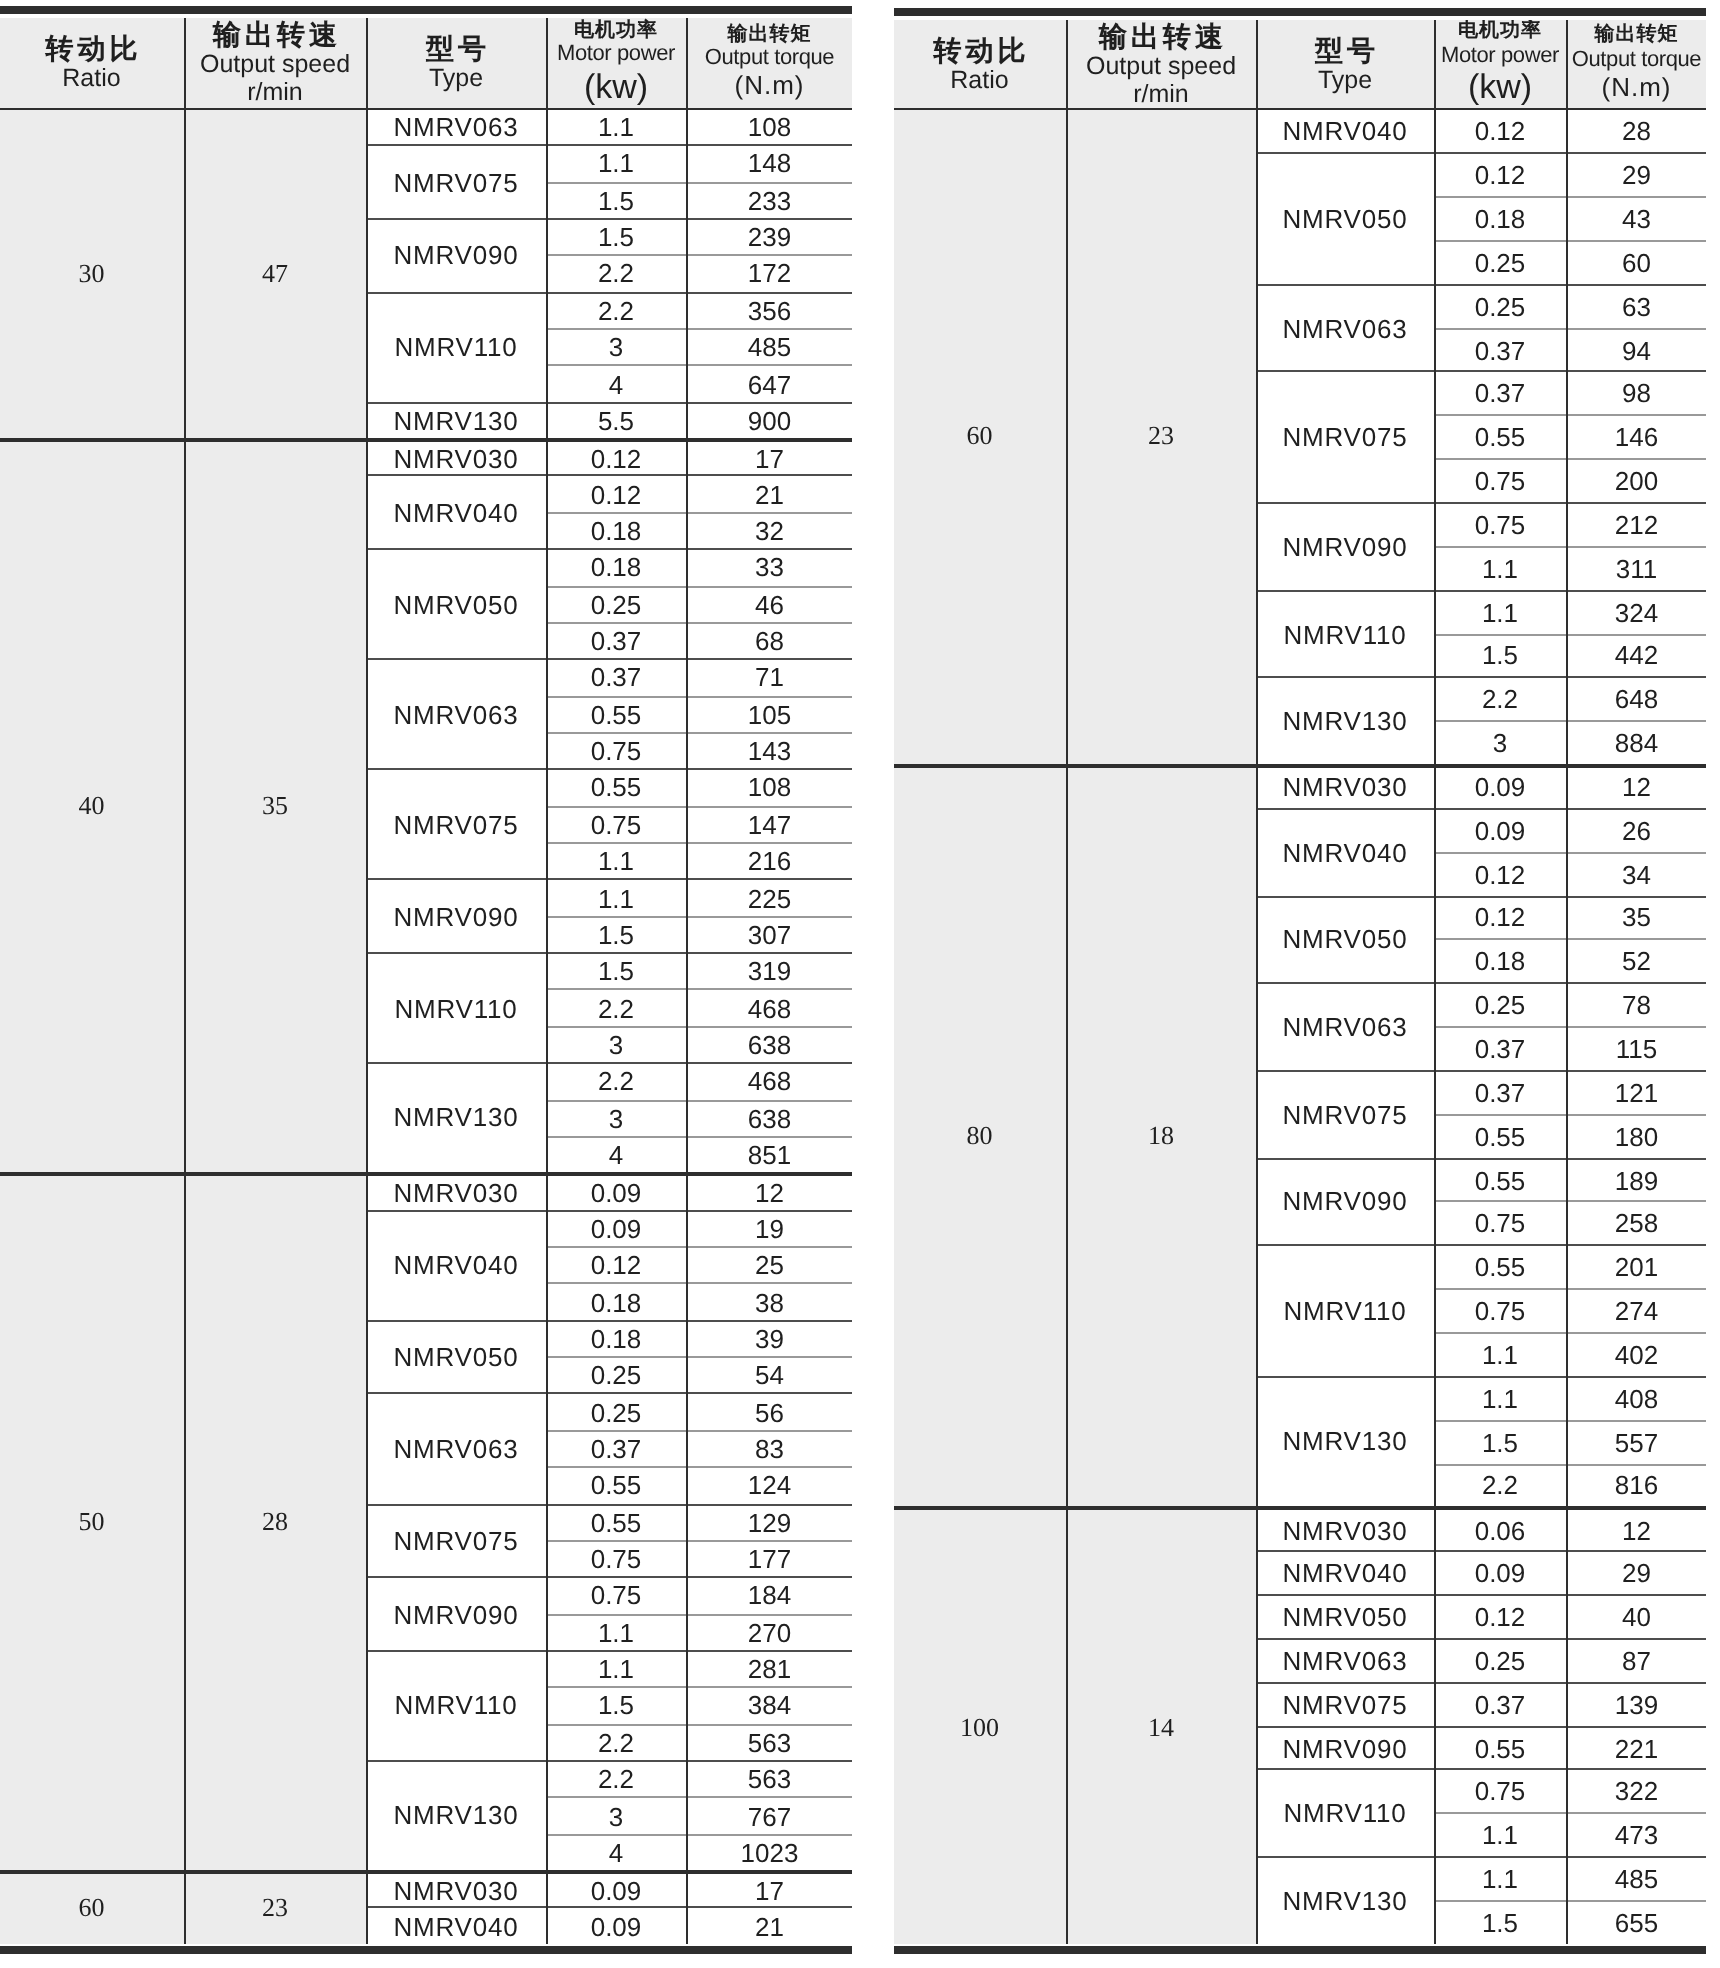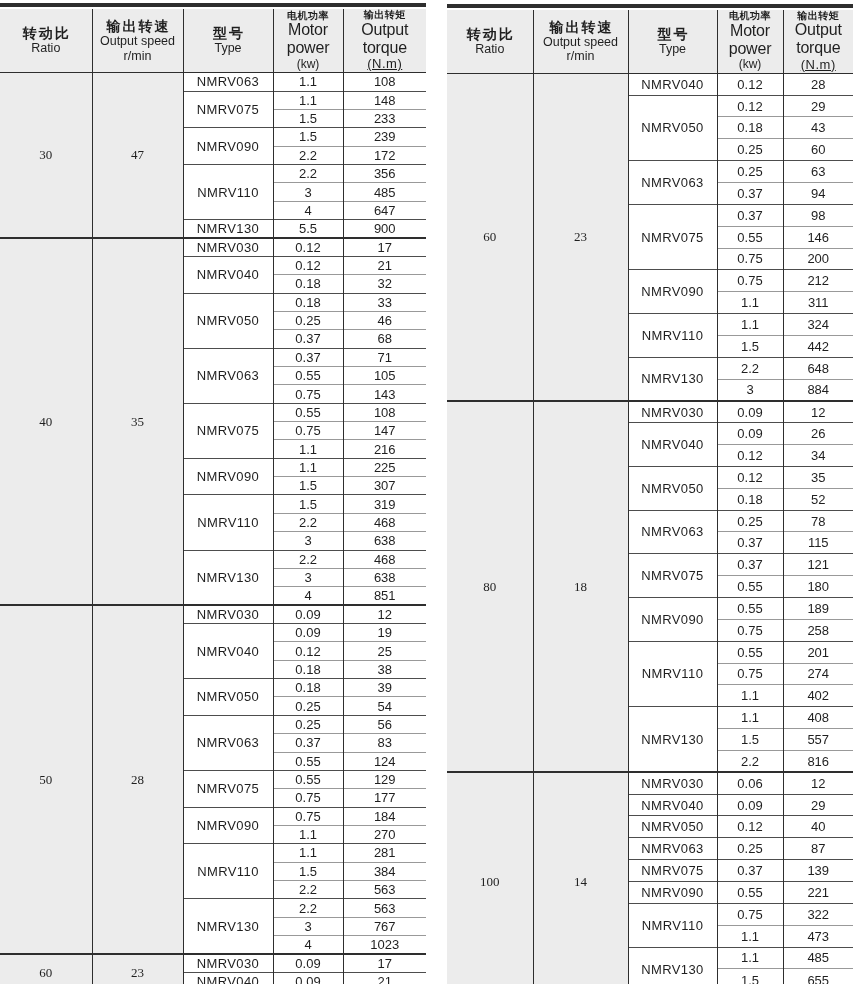--- a/index.html
+++ b/index.html
@@ -25,23 +25,23 @@
   td.c-type{font-size:13px;letter-spacing:.4px;}
   td.c-power,td.c-torque{font-size:13px;}
   tr.g-start td{border-top:2px solid var(--bd-dark);}
   tr.t-start td{border-top:1px solid var(--bd-mid);}
   tr.p-row td{border-top:1px solid var(--bd-light);}
   .tbl-left tbody tr{height:18.36px;}
   .tbl-right tbody tr{height:21.857px;}
   .th-zh{font-weight:bold;font-size:14px;letter-spacing:2px;text-indent:2px;}
   .th-zh-tight{font-weight:bold;font-size:10px;letter-spacing:.5px;}
   .th-en{font-size:12.5px;}
-  .th-en-sm{font-size:16px;letter-spacing:-.2px;}
-  .th-unit{font-size:12px;}
-  .th-unit-big{font-size:13px;letter-spacing:.5px;text-decoration:underline;}
+  .th-en-sm{font-size:11px;letter-spacing:-.2px;}
+  .th-unit{font-size:17px;}
+  .th-unit-big{font-size:13px;letter-spacing:.5px;}
 </style>
 </head>
 <body>
 
 <div class="page">
 
   <div class="table-wrap wrap-left">
     <div class="rule-top"></div>
     <table class="tbl tbl-left">
       <colgroup>

